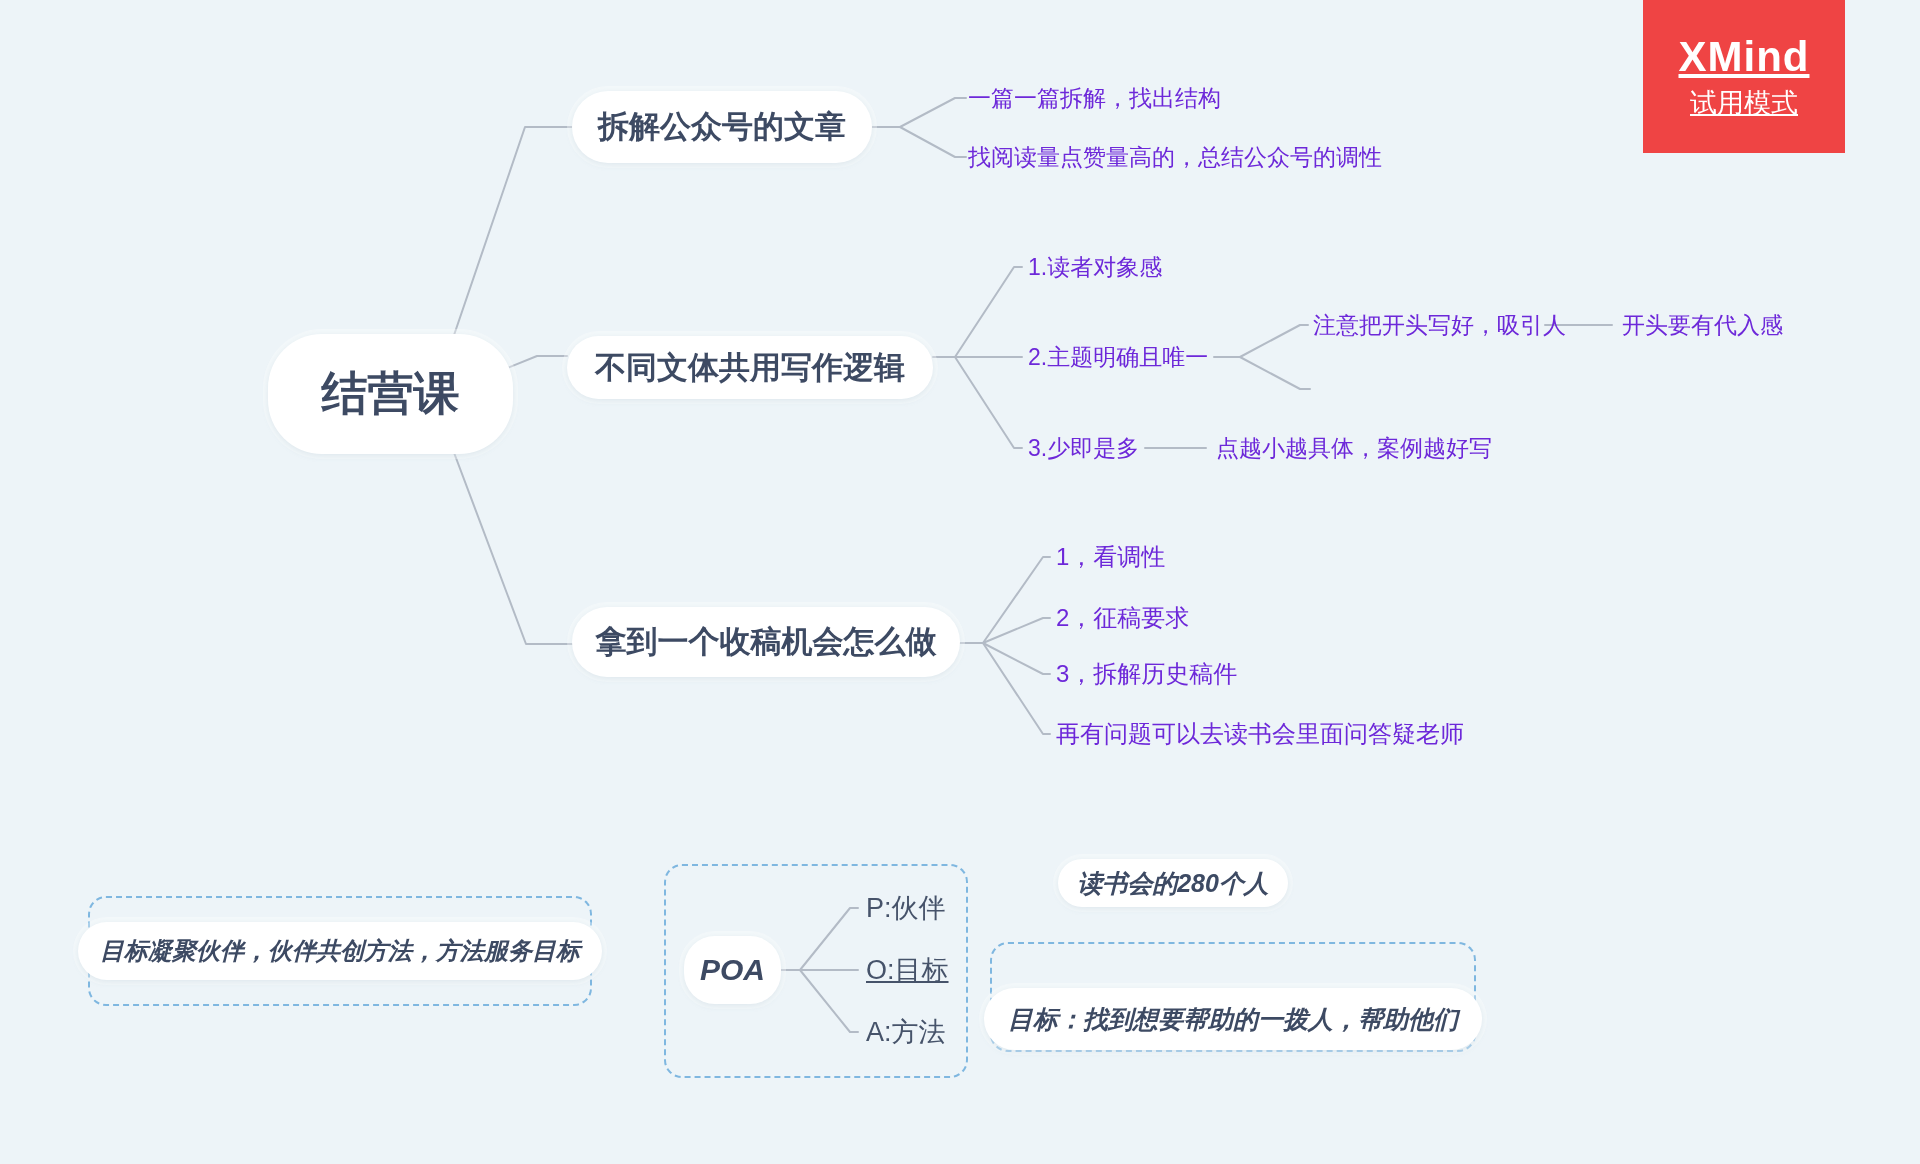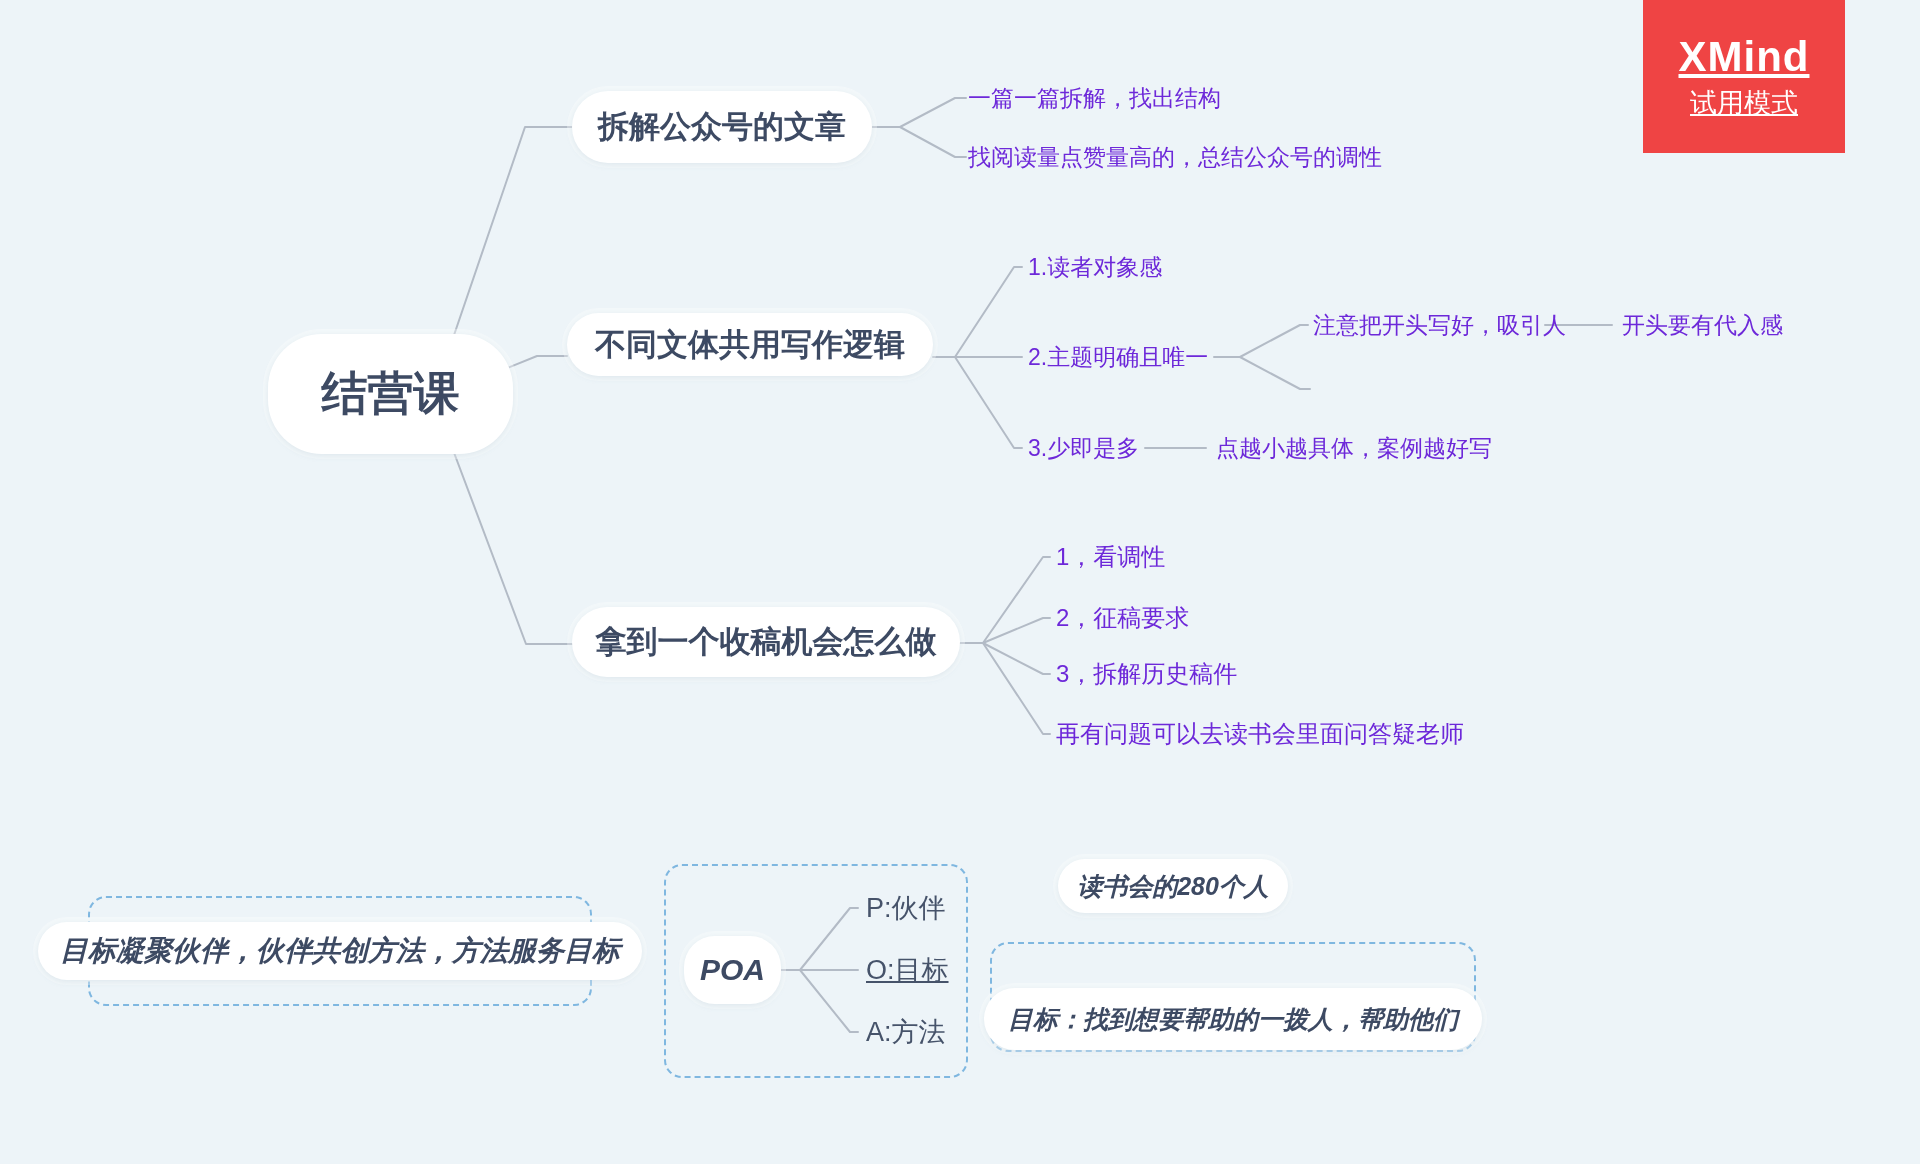--- a/index.html
+++ b/index.html
@@ -92,53 +92,53 @@
   <div class="topic central" style="left:268px; top:334px; width:245px; height:120px;">
     <span>结营课</span>
   </div>
 
   <div class="topic branch" style="left:572px; top:91px; width:300px; height:72px;">
     <span>拆解公众号的文章</span>
   </div>
   <div class="leaf" style="left:968px; top:98px;">一篇一篇拆解，找出结构</div>
   <div class="leaf" style="left:968px; top:157px;">找阅读量点赞量高的，总结公众号的调性</div>
 
-  <div class="topic branch" style="left:567px; top:313px; width:366px; height:63px;">
+  <div class="topic branch" style="left:567px; top:336px; width:366px; height:63px;">
     <span>不同文体共用写作逻辑</span>
   </div>
   <div class="leaf" style="left:1028px; top:267px;">1.读者对象感</div>
   <div class="leaf" style="left:1028px; top:357px;">2.主题明确且唯一</div>
   <div class="leaf" style="left:1028px; top:448px;">3.少即是多</div>
   <div class="leaf" style="left:1313px; top:325px;">注意把开头写好，吸引人</div>
   <div class="leaf" style="left:1622px; top:325px;">开头要有代入感</div>
   <div class="leaf" style="left:1216px; top:448px;">点越小越具体，案例越好写</div>
 
   <div class="topic branch" style="left:572px; top:607px; width:388px; height:70px;">
     <span>拿到一个收稿机会怎么做</span>
   </div>
   <div class="leaf num" style="left:1056px; top:557px;">1，看调性</div>
   <div class="leaf num" style="left:1056px; top:618px;">2，征稿要求</div>
   <div class="leaf num" style="left:1056px; top:674px;">3，拆解历史稿件</div>
   <div class="leaf num" style="left:1056px; top:734px;">再有问题可以去读书会里面问答疑老师</div>
 
   <div class="dashed-box" style="left:88px; top:896px; width:500px; height:106px;">
-    <div class="float-pill" style="height:58px; padding:0 22px; font-size:28px;">
+    <div class="float-pill" style="height:58px; padding:0 22px; font-size:24px;">
       <span>目标凝聚伙伴，伙伴共创方法，方法服务目标</span>
     </div>
   </div>
 
   <div class="dashed-box" style="left:664px; top:864px; width:300px; height:210px;"></div>
   <div class="float-pill" style="position:absolute; left:684px; top:936px; width:97px; height:68px; font-size:30px;">
     <span>POA</span>
   </div>
   <div class="poa-leaf" style="left:866px; top:908px;">P:伙伴</div>
   <div class="poa-leaf" style="left:866px; top:970px;text-decoration:underline;">O:目标</div>
   <div class="poa-leaf" style="left:866px; top:1032px;">A:方法</div>
 
-  <div class="float-pill" style="position:absolute; left:1058px; top:859px; width:230px; height:54px; font-size:25px;">
+  <div class="float-pill" style="position:absolute; left:1058px; top:859px; width:230px; height:48px; font-size:25px;">
     <span>读书会的280个人</span>
   </div>
 
   <div class="dashed-box" style="left:990px; top:942px; width:482px; height:106px;align-items:flex-end;">
     <div class="float-pill" style="height:62px; padding:0 24px; font-size:25px;">
       <span>目标：找到想要帮助的一拨人，帮助他们</span>
     </div>
   </div>
 
   <div class="badge" style="background:#ef4444;text-decoration:underline;">

